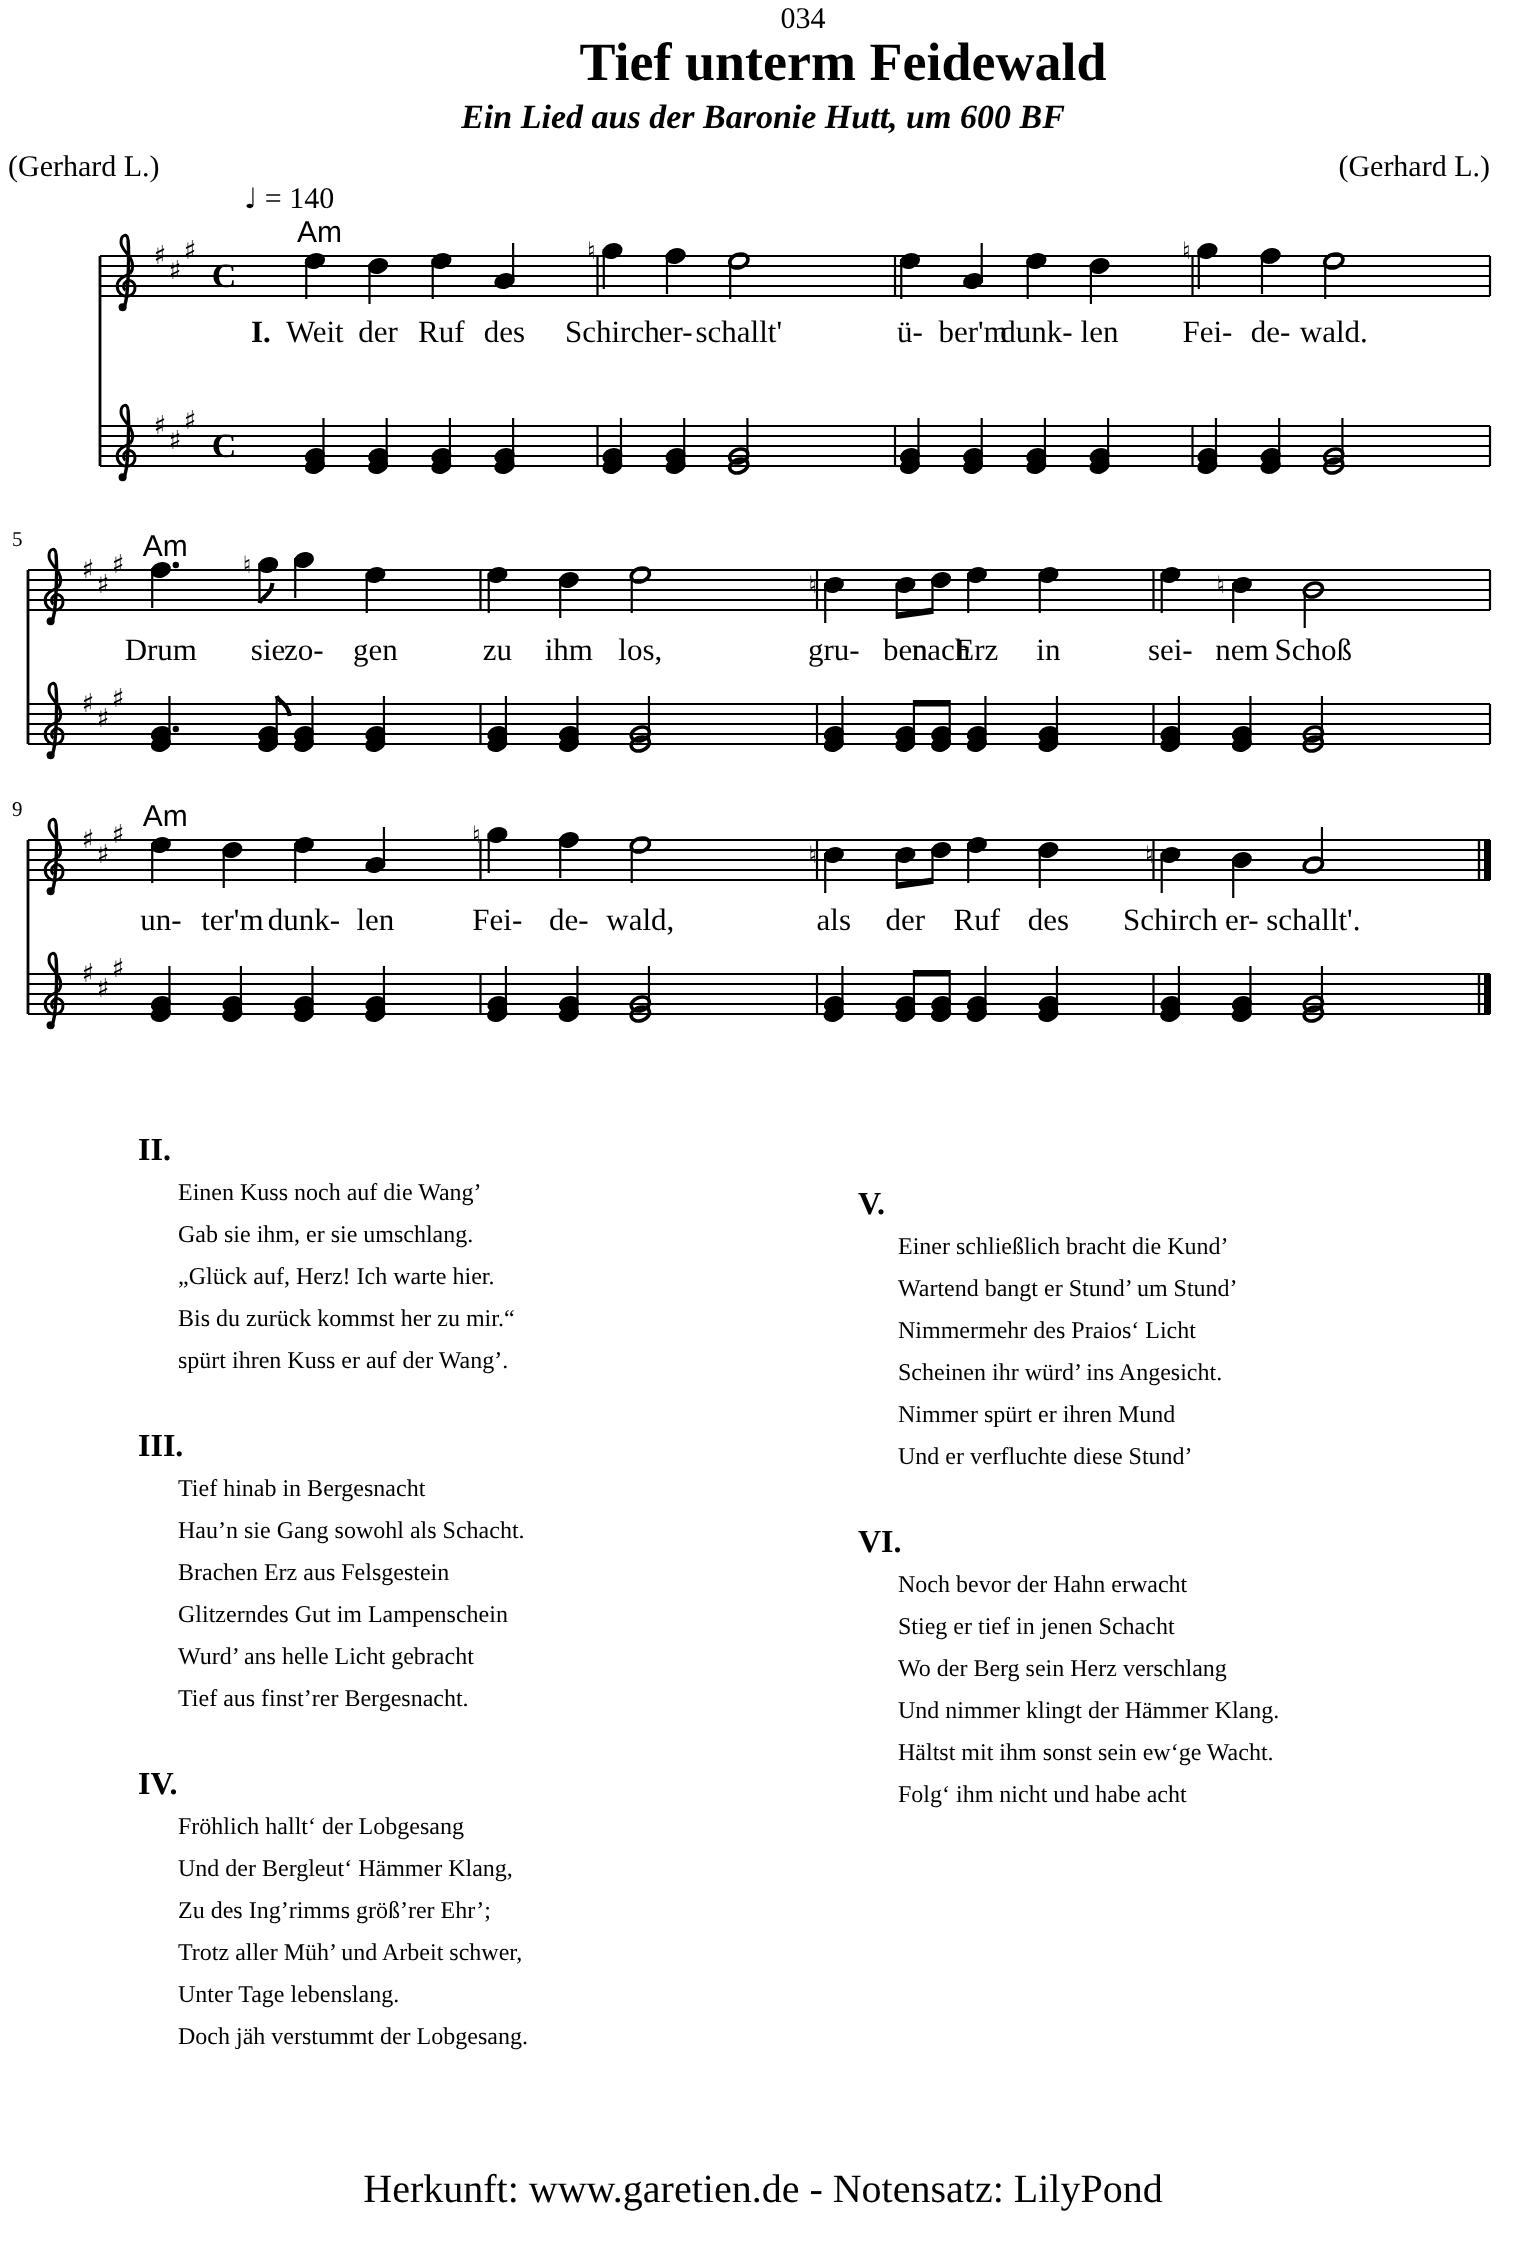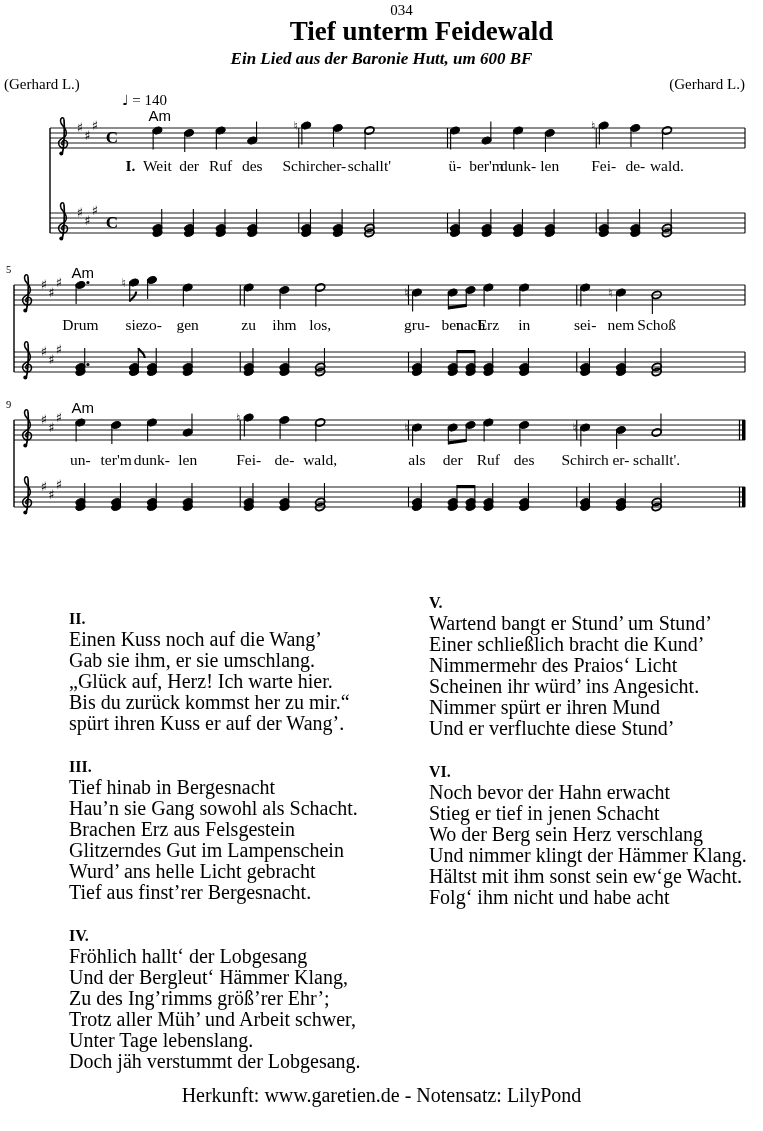--- a/index.html
+++ b/index.html
@@ -7,25 +7,25 @@
         font-family:"Liberation Serif",serif;overflow:hidden;}
   .hdr-num{position:absolute;top:2px;left:0;width:100%;text-align:center;font-size:15px;padding-left:20px;}
   .hdr-title{position:absolute;top:16px;left:0;width:100%;text-align:center;
              font-size:27px;font-weight:bold;padding-left:40px;}
   .hdr-sub{position:absolute;top:49px;left:0;width:100%;text-align:center;
            font-size:17px;font-weight:bold;font-style:italic;}
   .composer-left{position:absolute;top:76px;left:4px;font-size:15px;}
   .composer-right{position:absolute;top:76px;right:18px;font-size:15px;}
   .tempo{position:absolute;top:92px;left:122px;font-size:15px;}
   .tempo .glyph{font-family:"DejaVu Sans",sans-serif;font-size:14px;}
-  .verses-left{position:absolute;left:69px;top:608px;width:350px;}
+  .verses-left{position:absolute;left:69px;top:565px;width:350px;}
   .verses-right{position:absolute;left:429px;top:592px;width:330px;}
   .verse{margin-bottom:22px;}
   .verse-num{font-weight:bold;font-size:16px;line-height:21px;}
-  .verse-line{font-size:20px;line-height:21px;white-space:nowrap;}
+  .verse-line{font-size:12px;line-height:21px;white-space:nowrap;margin-left:20px;}
   .footer{position:absolute;top:1084px;left:0;width:100%;text-align:center;font-size:20px;}
   svg text{user-select:none;}
 </style>
 </head>
 <body>
 
 <div class="page" id="page">
   <div class="hdr-num">034</div>
   <div class="hdr-title">Tief unterm Feidewald</div>
   <div class="hdr-sub">Ein Lied aus der Baronie Hutt, um 600 BF</div>
@@ -646,22 +646,22 @@
         <div class="verse-line">Und der Bergleut‘ Hämmer Klang,</div>
         <div class="verse-line">Zu des Ing’rimms größ’rer Ehr’;</div>
         <div class="verse-line">Trotz aller Müh’ und Arbeit schwer,</div>
         <div class="verse-line">Unter Tage lebenslang.</div>
         <div class="verse-line">Doch jäh verstummt der Lobgesang.</div>
       </div>
     </div>
   <div class="verses-right" id="verses-right">
       <div class="verse">
         <div class="verse-num">V.</div>
+        <div class="verse-line">Einer schließlich bracht die Kund’</div>
         <div class="verse-line">Wartend bangt er Stund’ um Stund’</div>
-        <div class="verse-line">Einer schließlich bracht die Kund’</div>
         <div class="verse-line">Nimmermehr des Praios‘ Licht</div>
         <div class="verse-line">Scheinen ihr würd’ ins Angesicht.</div>
         <div class="verse-line">Nimmer spürt er ihren Mund</div>
         <div class="verse-line">Und er verfluchte diese Stund’</div>
       </div>
       <div class="verse">
         <div class="verse-num">VI.</div>
         <div class="verse-line">Noch bevor der Hahn erwacht</div>
         <div class="verse-line">Stieg er tief in jenen Schacht</div>
         <div class="verse-line">Wo der Berg sein Herz verschlang</div>

